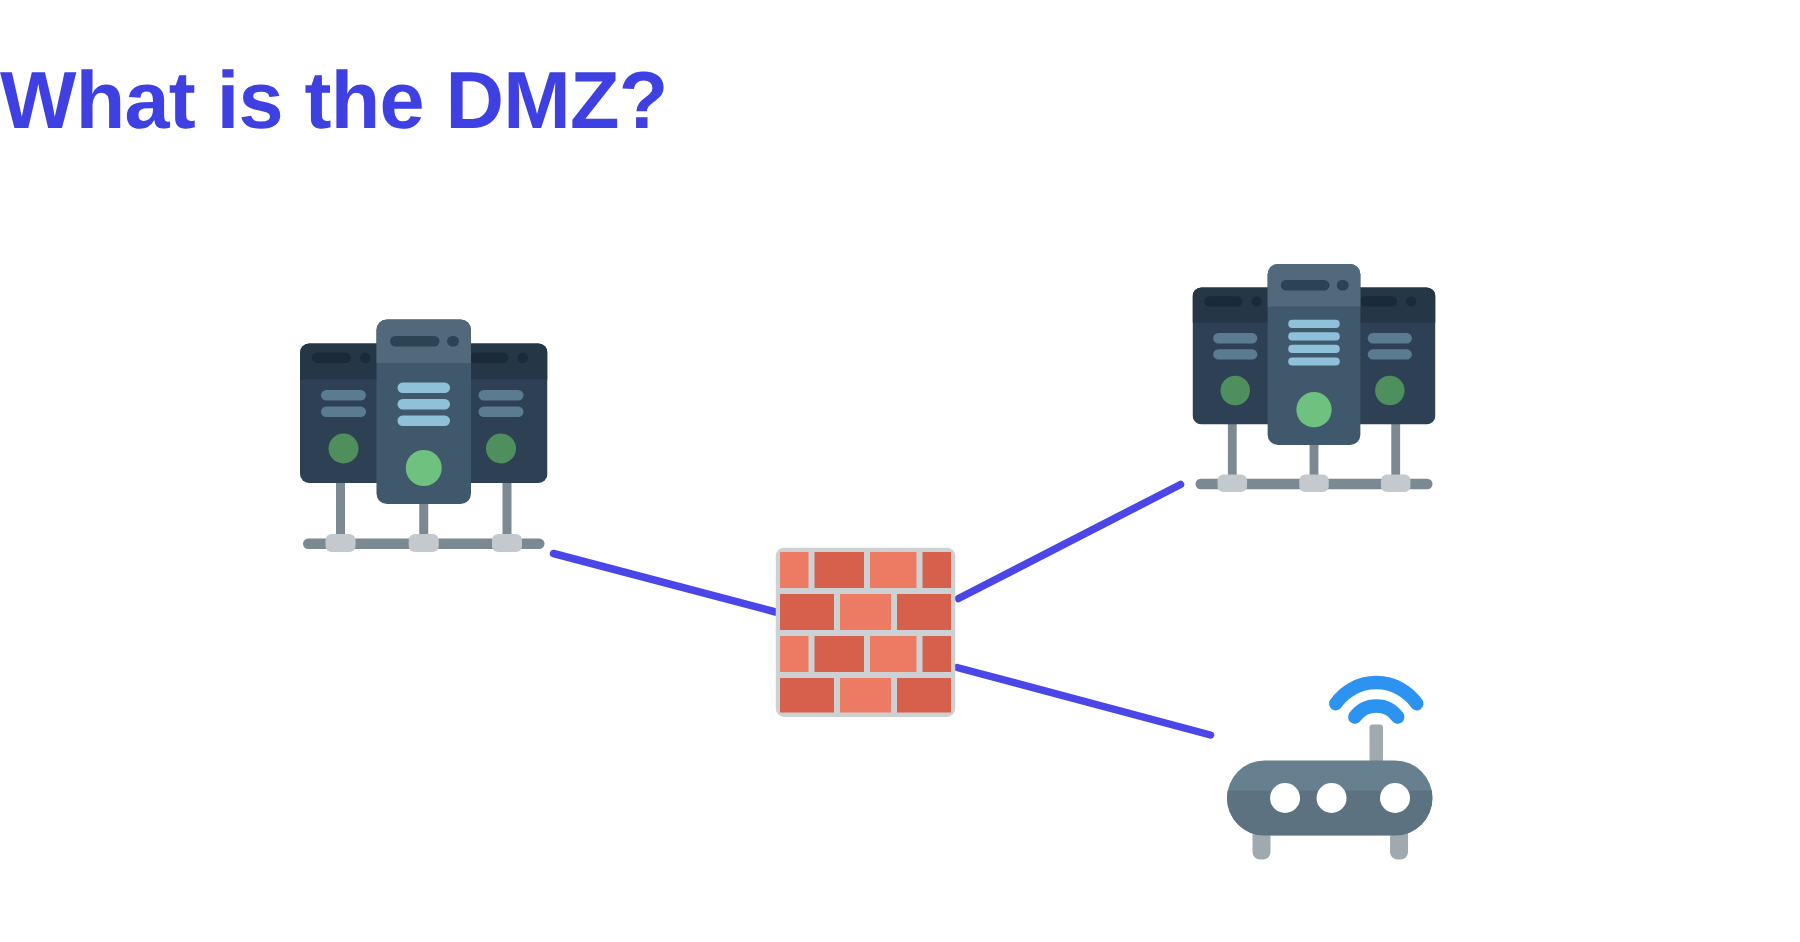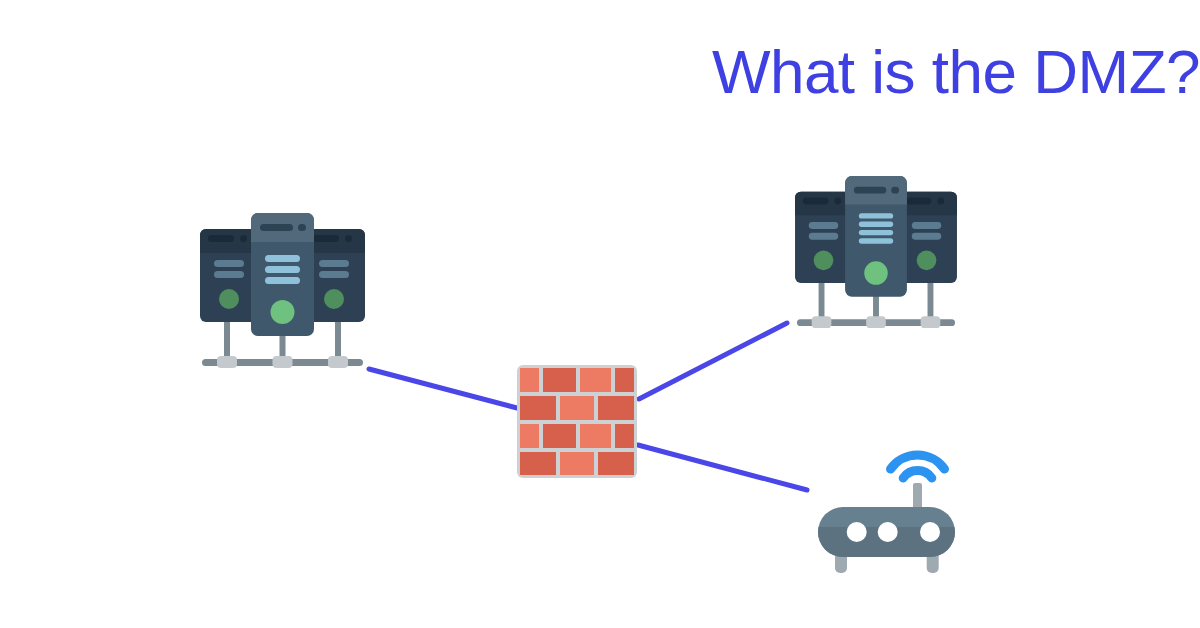--- a/index.html
+++ b/index.html
@@ -6,23 +6,23 @@
   .page{
     position:relative;
     width:1200px;height:628px;
     background:var(--background,#ffffff);
     overflow:hidden;
     font-family:"Liberation Sans", sans-serif;
   }
   .title{
     position:absolute;
     top:36px;left:0;width:100%;
-    text-align:right;
-    font-size:62px;
-    font-weight:400;
+    text-align:left;
+    font-size:54px;
+    font-weight:700;
     letter-spacing:-0.5px;
     color:var(--title-blue,#3e3ee2);
   }
   .icon{position:absolute;}
   .icon svg{display:block;}
   .lines{position:absolute;left:0;top:0;}
 </style>
 </head>
 <body>
 

